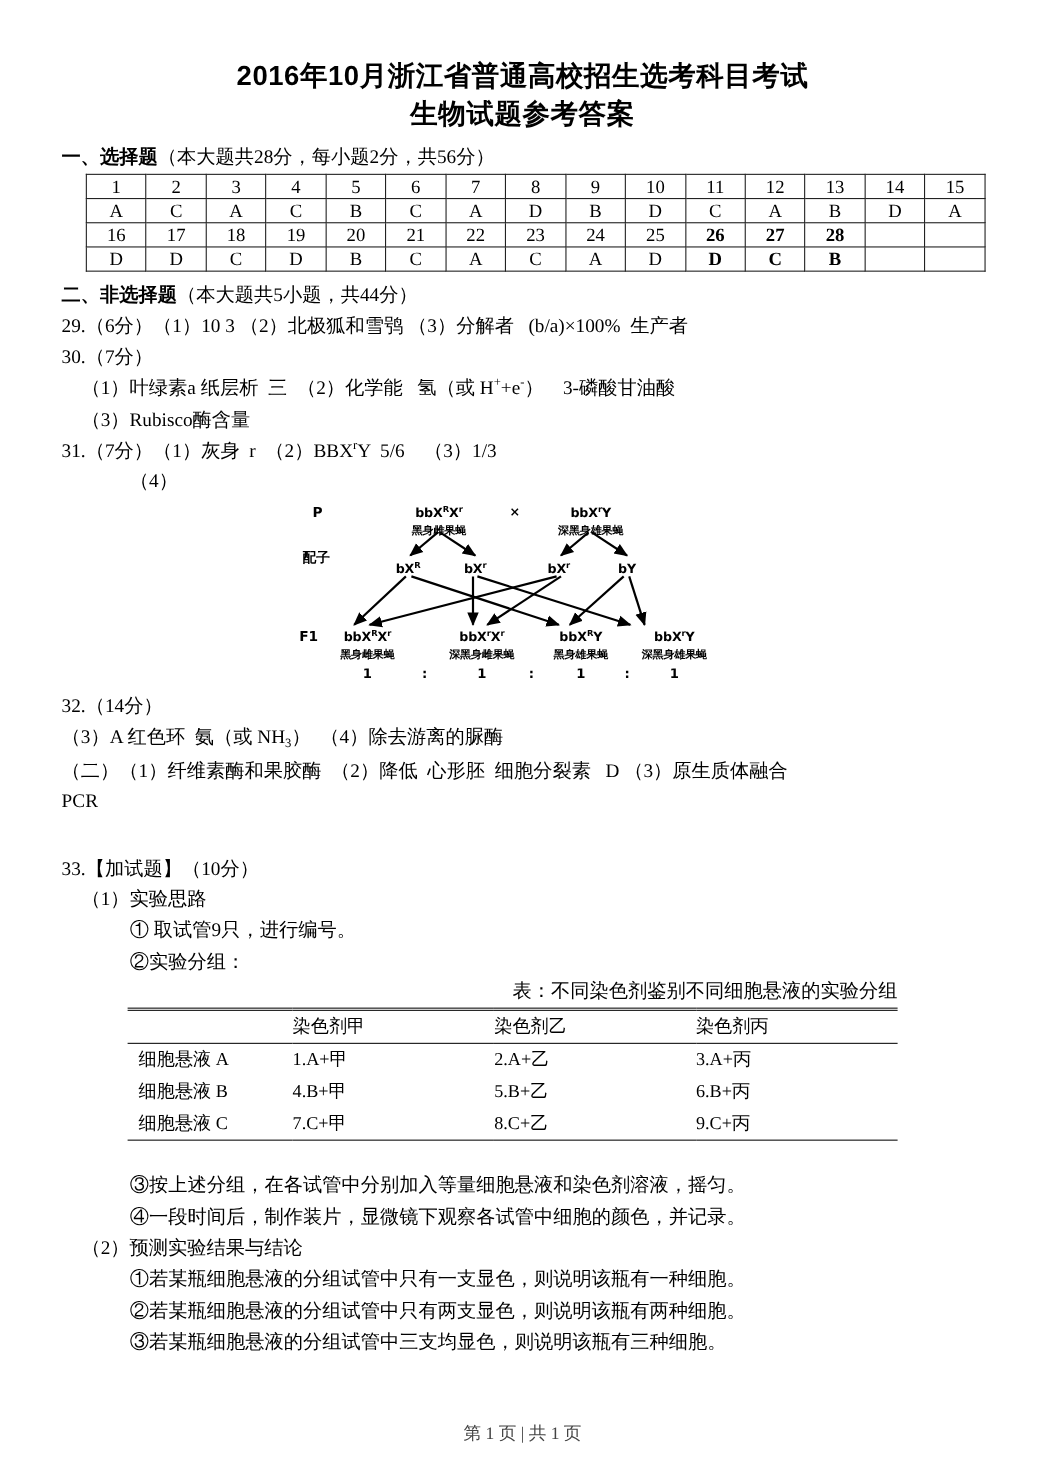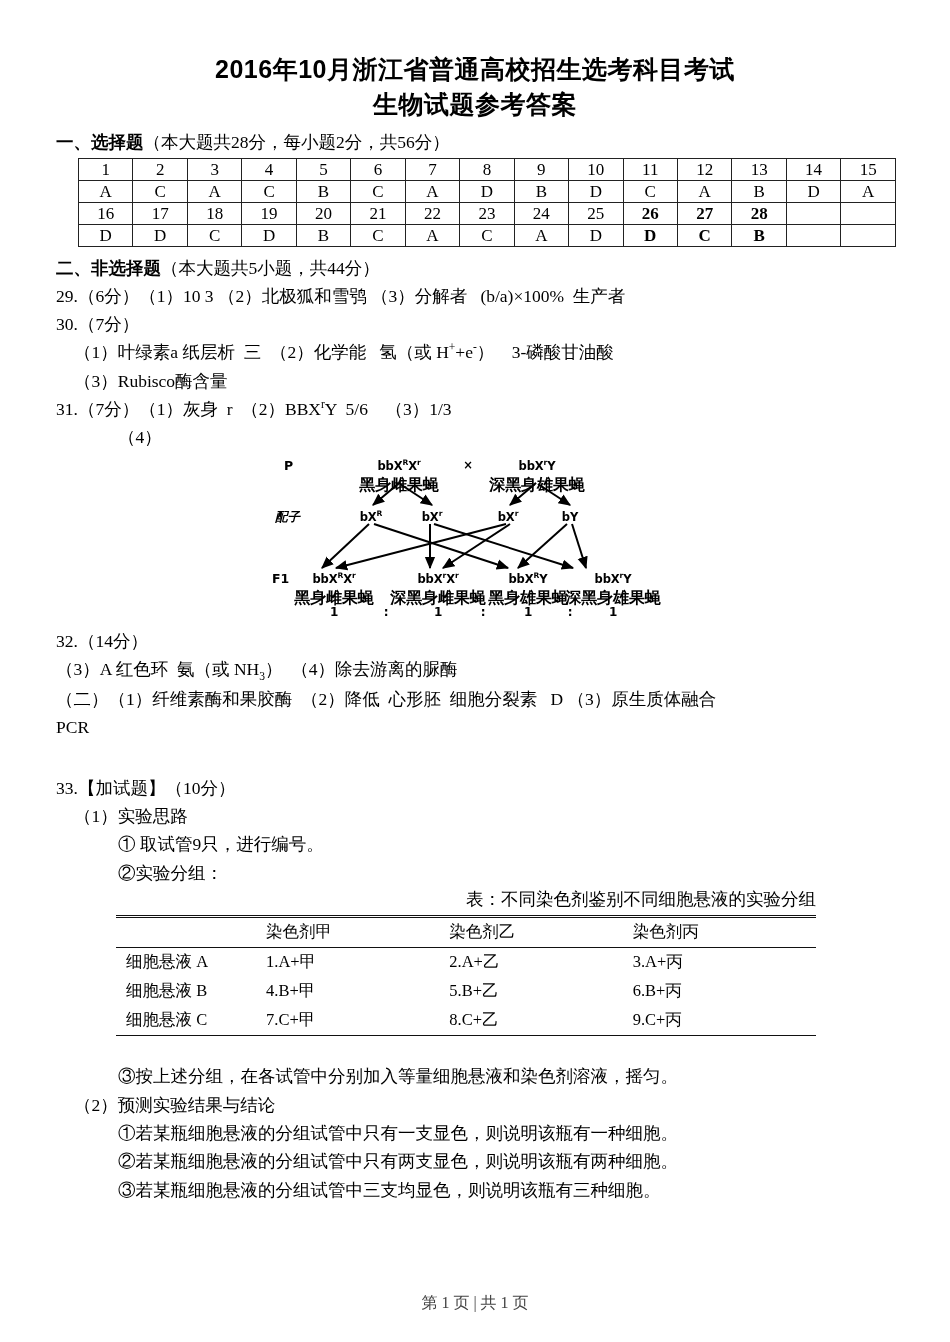--- a/index.html
+++ b/index.html
@@ -63,21 +63,21 @@
   .cross-wrap { position: relative; width: 950px; height: 175px; margin-left:-56px; }
   .cross-wrap svg { position:absolute; left:0; top:0; }
   .cross-lbl {
     position:absolute;
     font-family: "DejaVu Sans", "Liberation Sans", sans-serif;
     font-size: 11.5px;
     font-weight: bold;
     white-space: nowrap;
     letter-spacing: -0.1px;
   }
-  .cross-lbl.cn { font-size: 16px; }
+  .cross-lbl.cn { font-size: 10px; }
   .cross-lbl.row-key { font-size: 12.5px; font-weight: bold; }
   .cross-lbl.ratio { font-size: 12px; }
   .ctr { transform: translateX(-50%); }
 
   
   .exp-table {
     border-collapse: collapse;
     margin: 4px 0 0 60px;
     width: 700px;
     table-layout: fixed;
@@ -233,21 +233,21 @@
       </g>
     </svg>
 
     <div class="cross-lbl row-key" style="left:284px; top:6px;">P</div>
     <div class="cross-lbl ctr" style="left:399px; top:6px;"><span>bbX</span><sup>R</sup><span>X</span><sup>r</sup></div>
     <div class="cross-lbl ctr" style="left:468px; top:6px;">×</div>
     <div class="cross-lbl ctr" style="left:537px; top:6px;"><span>bbX</span><sup>r</sup><span>Y</span></div>
     <div class="cross-lbl cn ctr" style="left:399px; top:23px;">黑身雌果蝇</div>
     <div class="cross-lbl cn ctr" style="left:537px; top:23px;">深黑身雄果蝇</div>
 
-    <div class="cross-lbl row-key cn" style="left:275px; top:57px;font-style:italic;">配子</div>
+    <div class="cross-lbl row-key cn" style="left:275px; top:47px;">配子</div>
     <div class="cross-lbl ctr" style="left:371px; top:57px;"><span>bX</span><sup>R</sup></div>
     <div class="cross-lbl ctr" style="left:432px; top:57px;"><span>bX</span><sup>r</sup></div>
     <div class="cross-lbl ctr" style="left:508px; top:57px;"><span>bX</span><sup>r</sup></div>
     <div class="cross-lbl ctr" style="left:570px; top:57px;"><span>bY</span><sup></sup></div>
 
     <div class="cross-lbl row-key" style="left:272px; top:119px;">F1</div>
 
     <div class="cross-lbl ctr" style="left:334px; top:119px;"><span>bbX</span><sup>R</sup><span>X</span><sup>r</sup></div>
     <div class="cross-lbl ctr" style="left:438px; top:119px;"><span>bbX</span><sup>r</sup><span>X</span><sup>r</sup></div>
     <div class="cross-lbl ctr" style="left:528px; top:119px;"><span>bbX</span><sup>R</sup><span>Y</span></div>
@@ -303,19 +303,20 @@
       <tr>
         <td class="rowhead">细胞悬液 C</td>
         <td class="tbl-mono">7.C+甲</td>
         <td class="tbl-mono">8.C+乙</td>
         <td class="tbl-mono">9.C+丙</td>
       </tr>
     </tbody>
   </table>
 
   <div class="body-line indent3" style="margin-top:26px;">③按上述分组，在各试管中分别加入等量细胞悬液和染色剂溶液，摇匀。</div>
+  <div class="body-line indent3">④一段时间后，制作装片，显微镜下观察各试管中细胞的颜色，并记录。</div>
   <div class="body-line indent1">（2）预测实验结果与结论</div>
   <div class="body-line indent3">①若某瓶细胞悬液的分组试管中只有一支显色，则说明该瓶有一种细胞。</div>
   <div class="body-line indent3">②若某瓶细胞悬液的分组试管中只有两支显色，则说明该瓶有两种细胞。</div>
   <div class="body-line indent3">③若某瓶细胞悬液的分组试管中三支均显色，则说明该瓶有三种细胞。</div>
 
   <div class="footer">第 1 页 | 共 1 页</div>
 </div>
 
 </body></html>

